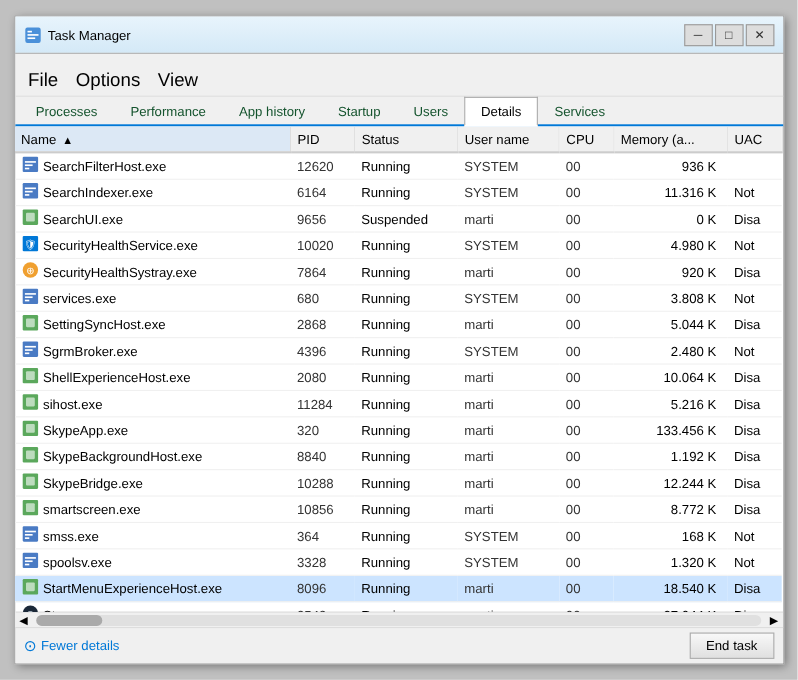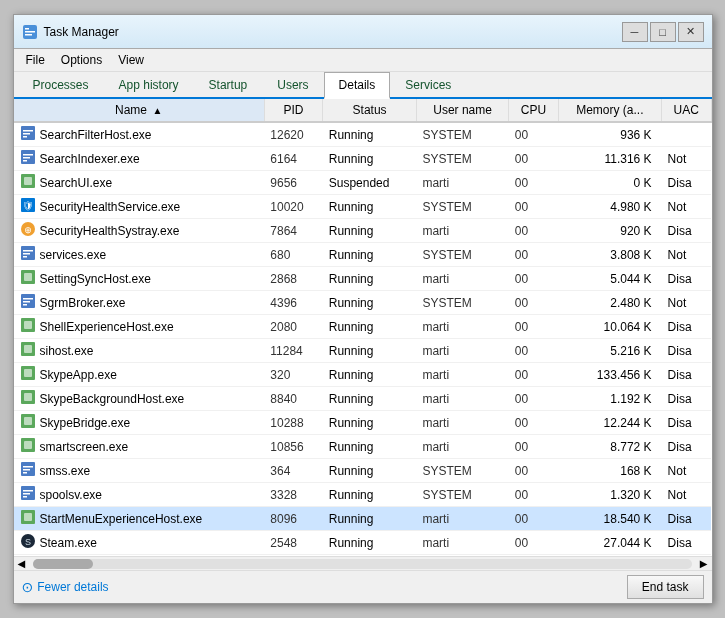--- a/index.html
+++ b/index.html
@@ -64,21 +64,22 @@
     .menu-bar {
       display: flex;
       padding: 2px 4px;
       background: #f0f0f0;
       border-bottom: 1px solid #ddd;
       flex-shrink: 0;
     }
     .menu-item {
       padding: 2px 8px;
       cursor: pointer;
-      font-size: 12px;
+      font-size: 17px;
+      margin-top: 10px;
     }
     .tabs-bar {
       display: flex;
       background: #f0f0f0;
       border-bottom: 2px solid #0078d7;
       flex-shrink: 0;
       padding: 0 4px;
     }
     .tab {
       padding: 5px 14px;
@@ -111,21 +112,21 @@
     table {
       width: 100%;
       border-collapse: collapse;
       font-size: 12px;
     }
     thead th {
       background: #f0f0f0;
       border-right: 1px solid #ddd;
       border-bottom: 2px solid #ccc;
       padding: 4px 6px;
-      text-align: center;
+      text-align: left;
       font-weight: normal;
       position: sticky;
       top: 0;
       white-space: nowrap;
       cursor: pointer;
       user-select: none;
     }
     thead th.sorted { background: #dce8f5; }
     tbody tr {
       cursor: default;
@@ -219,20 +220,21 @@
   </div>
 
   <div class="menu-bar">
     <div class="menu-item">File</div>
     <div class="menu-item">Options</div>
     <div class="menu-item">View</div>
   </div>
 
   <div class="tabs-bar">
     <div class="tab">Processes</div>
+    <div class="tab">Performance</div>
     <div class="tab">App history</div>
     <div class="tab">Startup</div>
     <div class="tab">Users</div>
     <div class="tab active">Details</div>
     <div class="tab">Services</div>
   </div>
 
   <div class="content">
     <div class="table-container">
       <table>

